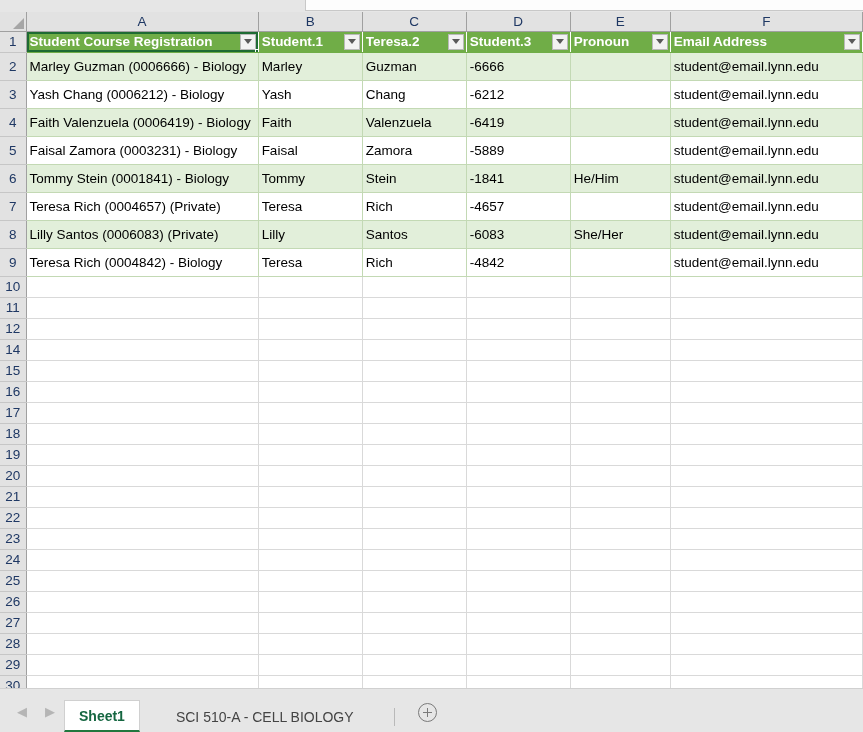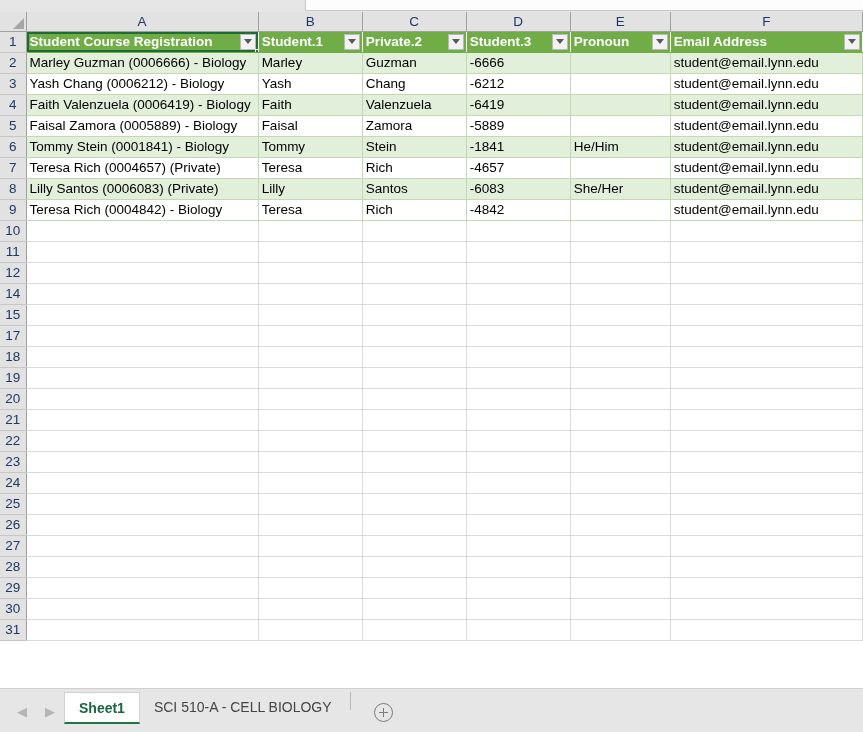--- a/index.html
+++ b/index.html
@@ -72,21 +72,21 @@
     border-bottom: 1px solid #c6c6c6;
     text-align: center;
     font-size: 13.5px;
     color: #1f3864;
     padding: 0;
     height: 21px;
   }
 
   
   td.cell {
-    height: 21px;
+    height: 28px;
     padding: 0 3px;
     border-right: 1px solid #c3d9b4;
     border-bottom: 1px solid #c3d9b4;
     white-space: nowrap;
     overflow: hidden;
     vertical-align: middle;
     background: #ffffff;
   }
   tr.band td.cell { background: #e2efda; }
   td.cell.num { text-align: left; padding-right: 5px; }
@@ -158,21 +158,21 @@
   }
   .nav-arrows {
     display: flex; align-items: center;
     height: 30px; margin-left: 8px; margin-bottom: 6px;
   }
   .nav-arrows .arrow {
     width: 28px; height: 28px;
     display: flex; align-items: center; justify-content: center;
     color: #b5b5b5; font-size: 13px;
   }
-  .tabs { display: flex; align-items: flex-start; height: 40px; }
+  .tabs { display: flex; align-items: flex-end; height: 40px; gap: 22px; }
   .tab {
     height: 30px;
     padding: 0 14px;
     display: flex; align-items: center;
     font-size: 14px;
     color: #444;
     margin-bottom: 0;
   }
   .tab.active {
     background: #ffffff;
@@ -248,21 +248,21 @@
               </div>
               <div class="fill-handle"></div>
             </td>
             <td class="hcell">
               <span class="htext">Student.1</span>
               <div class="filter-btn">
                 <span class="caret"></span>
               </div>
             </td>
             <td class="hcell">
-              <span class="htext">Private.2</span>
+              <span class="htext">Teresa.2</span>
               <div class="filter-btn">
                 <span class="caret"></span>
               </div>
             </td>
             <td class="hcell">
               <span class="htext">Student.3</span>
               <div class="filter-btn">
                 <span class="caret"></span>
               </div>
             </td>
@@ -301,21 +301,21 @@
             <td class="rownum">4</td>
             <td class="cell">Faith Valenzuela (0006419) - Biology</td>
             <td class="cell">Faith</td>
             <td class="cell">Valenzuela</td>
             <td class="cell num">-6419</td>
             <td class="cell"></td>
             <td class="cell">student@email.lynn.edu</td>
           </tr>
           <tr>
             <td class="rownum">5</td>
-            <td class="cell">Faisal Zamora (0005889) - Biology</td>
+            <td class="cell">Faisal Zamora (0003231) - Biology</td>
             <td class="cell">Faisal</td>
             <td class="cell">Zamora</td>
             <td class="cell num">-5889</td>
             <td class="cell"></td>
             <td class="cell">student@email.lynn.edu</td>
           </tr>
           <tr class="band">
             <td class="rownum">6</td>
             <td class="cell">Tommy Stein (0001841) - Biology</td>
             <td class="cell">Tommy</td>
@@ -382,20 +382,29 @@
             <td class="rownum">14</td>
             <td class="empty"></td>
             <td class="empty"></td>
             <td class="empty"></td>
             <td class="empty"></td>
             <td class="empty"></td>
             <td class="empty"></td>
           </tr>
           <tr>
             <td class="rownum">15</td>
+            <td class="empty"></td>
+            <td class="empty"></td>
+            <td class="empty"></td>
+            <td class="empty"></td>
+            <td class="empty"></td>
+            <td class="empty"></td>
+          </tr>
+          <tr>
+            <td class="rownum">16</td>
             <td class="empty"></td>
             <td class="empty"></td>
             <td class="empty"></td>
             <td class="empty"></td>
             <td class="empty"></td>
             <td class="empty"></td>
           </tr>
           <tr>
             <td class="rownum">17</td>
             <td class="empty"></td>

